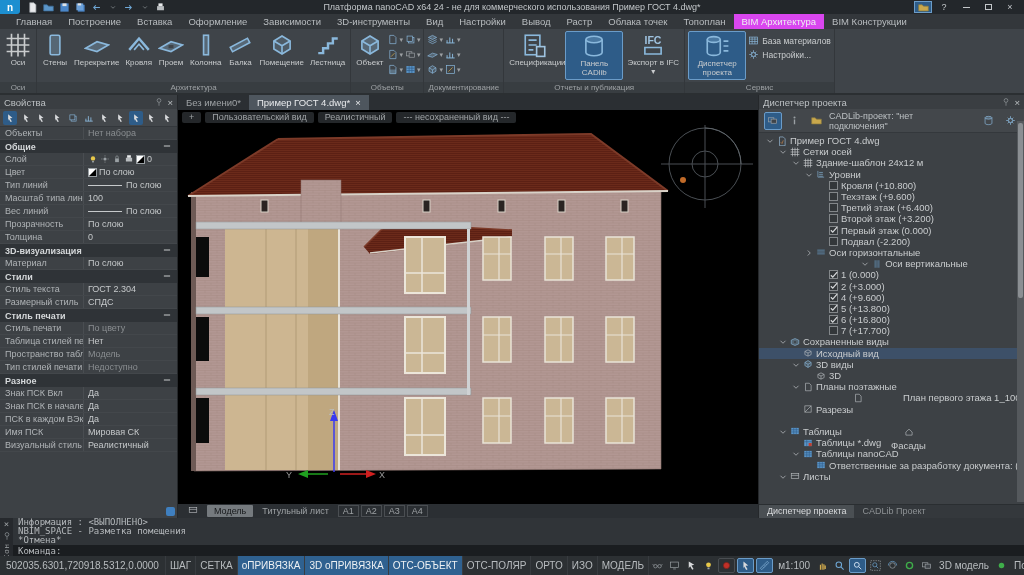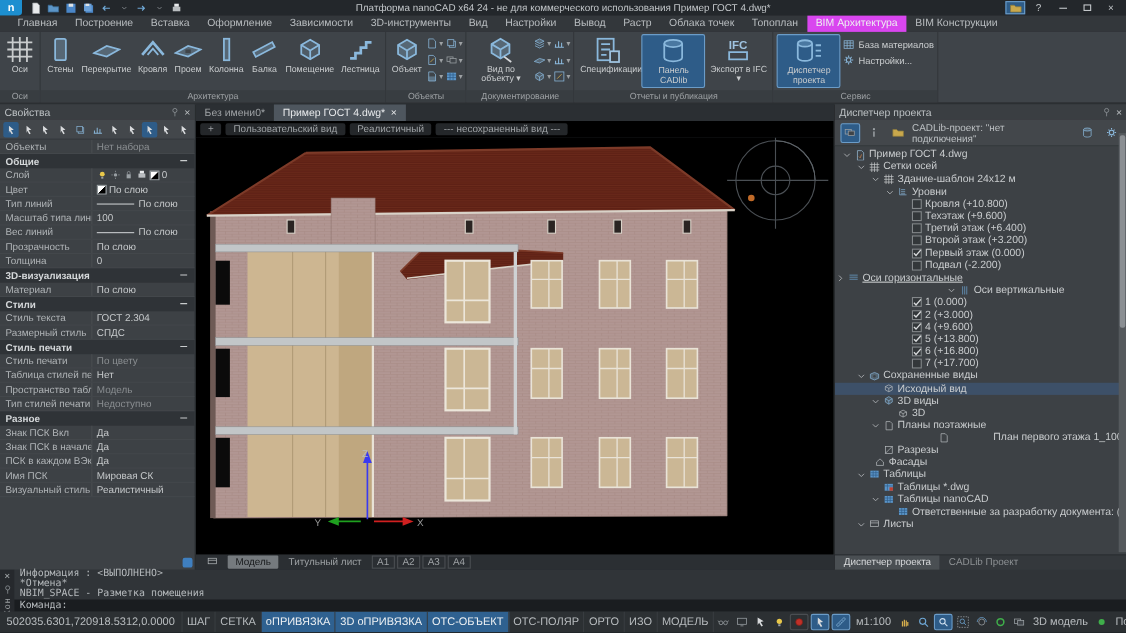--- a/index.html
+++ b/index.html
@@ -367,30 +367,20 @@
                 </svg>
               </span>
               <span class="dd">▾</span>
             </span>
           </div>
         </div>
         <div class="rg-label">Объекты</div>
       </div>
       <div class="rgroup">
         <div class="rg-body">
-          <div class="bigbtn">
-            <span class="icon lg">
-              <svg viewBox="0 0 16 16">
-                <path d="M3,5 8,2 13,5 13,10 8,13 3,10Z" fill="rgba(138,184,220,.3)" stroke="#8ab8dc"></path>
-                <path d="M3,5 8,8 13,5M8,8V13" stroke="#8ab8dc" fill="none"></path>
-                <path d="M10,12l4,3" stroke="#d8dadc"></path>
-              </svg>
-            </span>
-            <div class="lbl">Вид по объекту ▾</div>
-          </div>
           <div class="smallcol">
             <span class="sbtn">
               <span class="icon sm">
                 <svg viewBox="0 0 16 16">
                   <path d="M2,5 8,2 14,5 8,8Z" fill="rgba(138,184,220,.3)" stroke="#8ab8dc"></path>
                   <path d="M2,8l6,3 6,-3M2,11l6,3 6,-3" stroke="#8ab8dc" fill="none"></path>
                 </svg>
               </span>
               <span class="dd">▾</span>
             </span>
@@ -1042,21 +1032,21 @@
               </svg>
             </span>
           </span>
           <span>Первый этаж (0.000)</span>
         </div>
         <div class="trow" style="padding-left: 58px;">
           <span class="texp"></span>
           <span class="tchk"></span>
           <span>Подвал (-2.200)</span>
         </div>
-        <div class="trow" style=" text-decoration: underline;">
+        <div class="trow" style="padding-left: 45px;">
           <span class="texp"><span class="icon xs"><svg viewBox="0 0 16 16">
                 <path d="M6,4l4,4 -4,4" stroke="#aeb2b5" fill="none" stroke-width="1.3"></path>
               </svg></span></span>
           <span class="icon xs">
             <svg viewBox="0 0 16 16">
               <path d="M2,5h12M2,8h12M2,11h12" stroke="#6fa8d6" fill="none"></path>
             </svg>
           </span>
           <span>Оси горизонтальные</span>
         </div>
@@ -1198,21 +1188,21 @@
         <div class="trow" style="padding-left: 32px;">
           <span class="texp"></span>
           <span class="icon xs">
             <svg viewBox="0 0 16 16">
               <rect x="3" y="3" width="10" height="10" stroke="#b9bdc0" fill="none"></rect>
               <path d="M3,13L13,3" stroke="#b9bdc0"></path>
             </svg>
           </span>
           <span>Разрезы</span>
         </div>
-        <div class="trow" style="padding-left: 24px;">
+        <div class="trow" style="padding-left: 34px; flex-direction: column;">
           <span class="texp"></span>
           <span class="icon xs">
             <svg viewBox="0 0 16 16">
               <path d="M3,8l5,-4.5 5,4.5v5H3z" stroke="#b9bdc0" fill="none"></path>
             </svg>
           </span>
           <span>Фасады</span>
         </div>
         <div class="trow" style="padding-left: 19px;">
           <span class="texp"><span class="icon xs"><svg viewBox="0 0 16 16">
@@ -1287,22 +1277,22 @@
       <span class="icon xs">
           <svg viewBox="0 0 16 16">
             <circle cx="8" cy="5.5" r="3" stroke="#9aa0a4" fill="none"></circle>
             <path d="M8,8.5V14" stroke="#9aa0a4" fill="none"></path>
           </svg>
         </span>
       <span class="cmdvert">Кон</span>
     </div>
     <div class="cmdbody">
         <div class="cmdline">Информация : &lt;ВЫПОЛНЕНО&gt;</div>
+        <div class="cmdline">NBIM_SPACE - Разметка помещения</div>
         <div class="cmdline">*Отмена*</div>
-        <div class="cmdline">NBIM_SPACE - Разметка помещения</div>
         <div class="cmdprompt">
           <span>Команда:</span>
         </div>
       </div>
   </div>
 
   <div class="status">
     <span class="coords">502035.6301,720918.5312,0.0000</span>
     <span style="display:flex">
         <span class="sitem">ШАГ</span>

